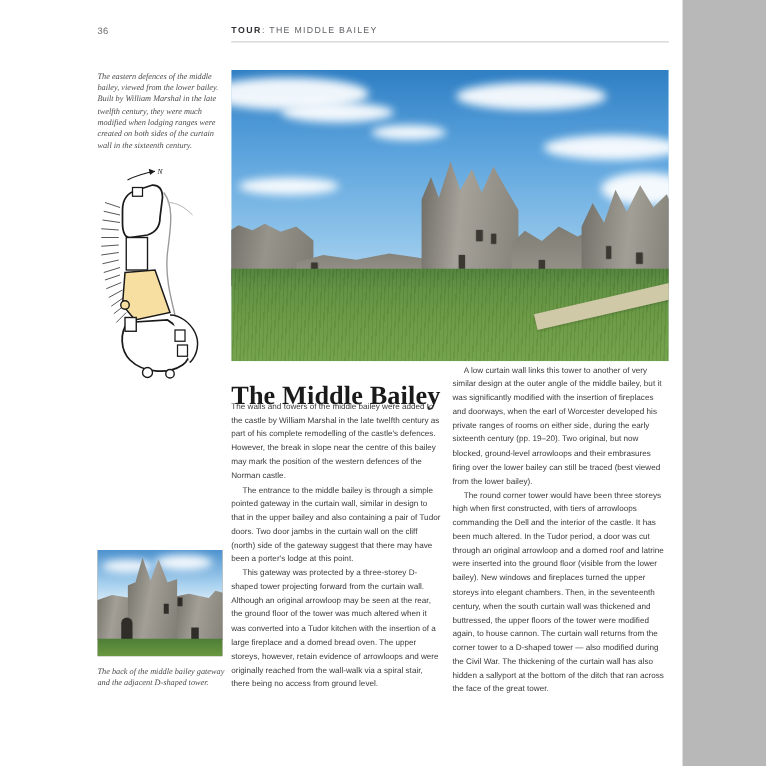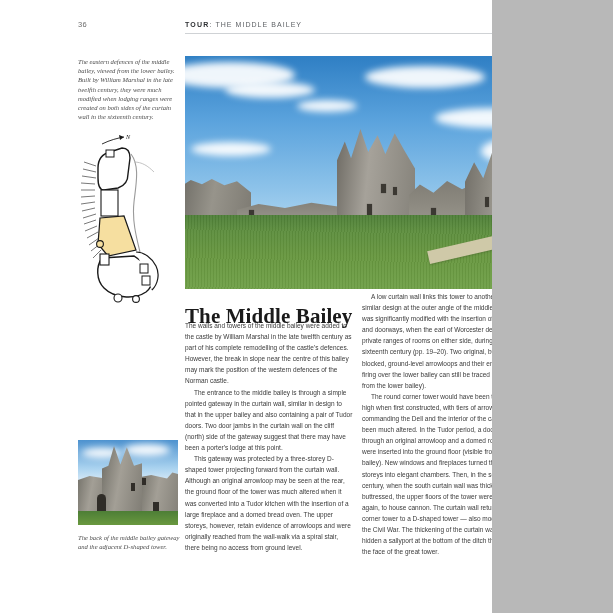--- a/index.html
+++ b/index.html
@@ -6,21 +6,21 @@
   html, body {
     margin: 0;
     padding: 0;
     background: #b8b8b8;
   }
   body {
     font-family: "Liberation Sans", sans-serif;
   }
   .page {
     position: relative;
-    width: 492px;
+    width: 546px;
     height: 613px;
     background: #ffffff;
     overflow: hidden;
   }
 
   
   .folio {
     position: absolute;
     left: 78px;
     top: 20px;

